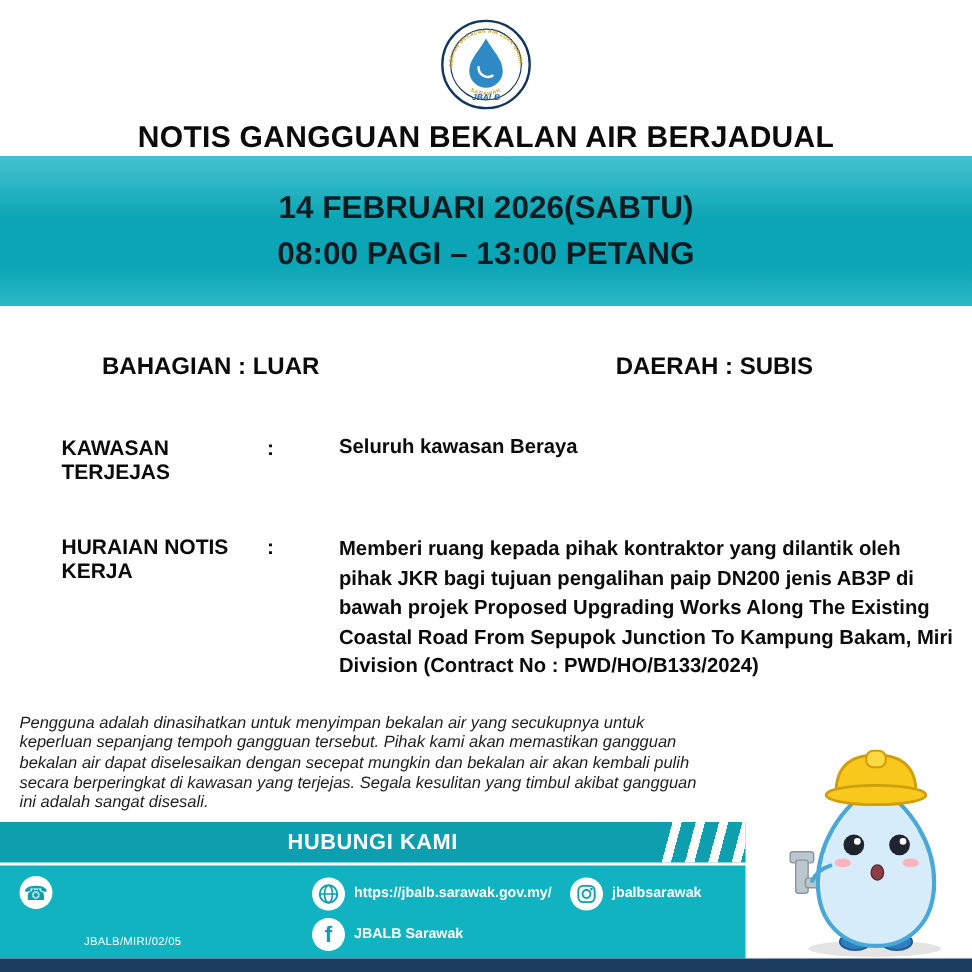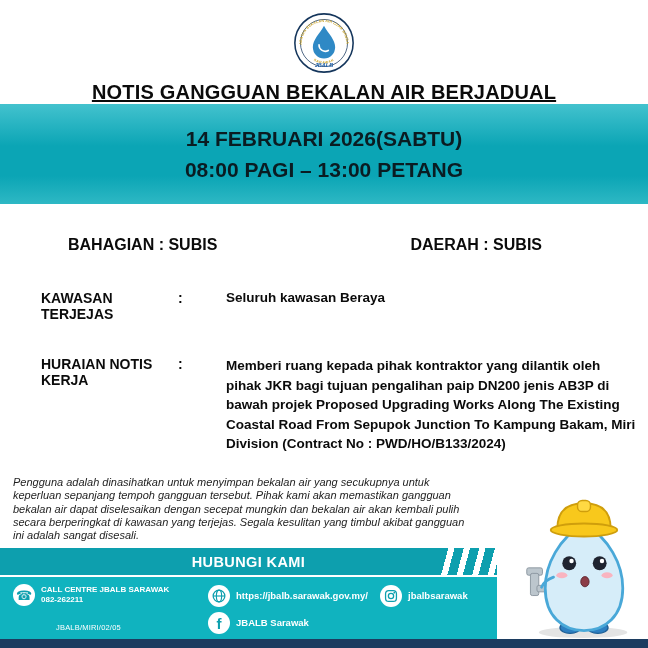--- a/index.html
+++ b/index.html
@@ -6,21 +6,21 @@
   html,body { background:#ffffff; }
   body { width:648px; height:648px; overflow:hidden; }
   .page {
     position:relative; width:648px; height:648px; background:#ffffff;
     font-family:"Liberation Sans", sans-serif; color:#0e0e0e; overflow:hidden;
   }
   .logo-wrap { display:flex; justify-content:center; padding-top:12px; }
   .logo-wrap svg { width:62px; height:62px; }
   .title {
     text-align:center; font-size:20px; font-weight:bold; margin-top:7px;
-    letter-spacing:0.2px; color:#0b0b0b;text-decoration:underline;
+    letter-spacing:0.2px; color:#0b0b0b;
   }
   .date-banner {
     margin-top:0; height:100px;
     background:linear-gradient(180deg,#43c2ce 0%, #0ba5b5 42%, #0ba5b5 72%, #2eb8c4 100%);
     display:flex; flex-direction:column; align-items:center; justify-content:center; gap:7px;
   }
   .date-banner .date { font-size:21px; font-weight:bold; color:#0a1c22; }
   .date-banner .time { font-size:21px; font-weight:bold; color:#0a1c22; }
   .region-row {
     display:flex; justify-content:space-between; margin-top:32px;
@@ -99,21 +99,21 @@
   </div>
 
   <h1 class="title">NOTIS GANGGUAN BEKALAN AIR BERJADUAL</h1>
 
   <div class="date-banner">
     <div class="date">14 FEBRUARI 2026(SABTU)</div>
     <div class="time">08:00 PAGI – 13:00 PETANG</div>
   </div>
 
   <div class="region-row">
-    <div>BAHAGIAN : SUBIS</div>
+    <div>BAHAGIAN : LUAR</div>
     <div>DAERAH : SUBIS</div>
   </div>
 
   <div class="info-row kawasan">
     <div class="label">KAWASAN TERJEJAS</div>
     <div class="colon">:</div>
     <div class="value">Seluruh kawasan Beraya</div>
   </div>
 
   <div class="info-row huraian">
@@ -128,24 +128,20 @@
     <div class="hubungi-band">
       <span>HUBUNGI KAMI</span>
       <span class="band-stripes"></span>
     </div>
 
     <div class="contact-area">
 
       <div class="contact-entry entry-phone">
         <span class="icon-circle">
           <span class="phone-glyph">☎</span>
-        </span>
-        <span class="entry-text small">
-          <div>CALL CENTRE JBALB SARAWAK</div>
-          <div>082-262211</div>
         </span>
       </div>
 
       <div class="contact-entry entry-web">
         <span class="icon-circle">
           <svg viewBox="0 0 20 20">
             <circle cx="10" cy="10" r="7.3" fill="none" stroke="#0d9fae" stroke-width="1.6"></circle>
             <ellipse cx="10" cy="10" rx="3.3" ry="7.3" fill="none" stroke="#0d9fae" stroke-width="1.4"></ellipse>
             <line x1="2.7" y1="10" x2="17.3" y2="10" stroke="#0d9fae" stroke-width="1.4"></line>
           </svg>

